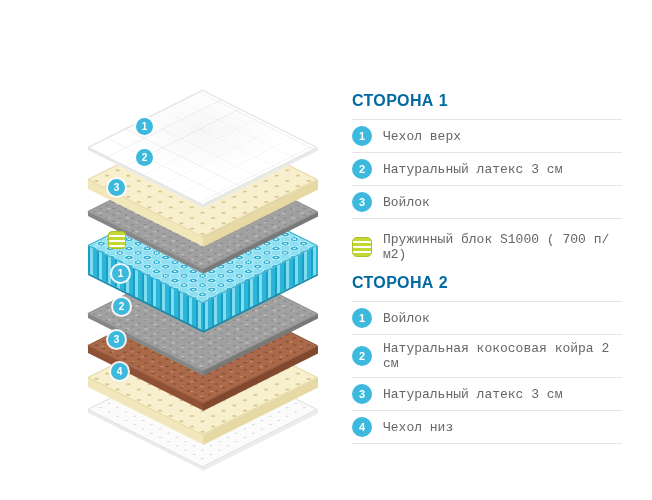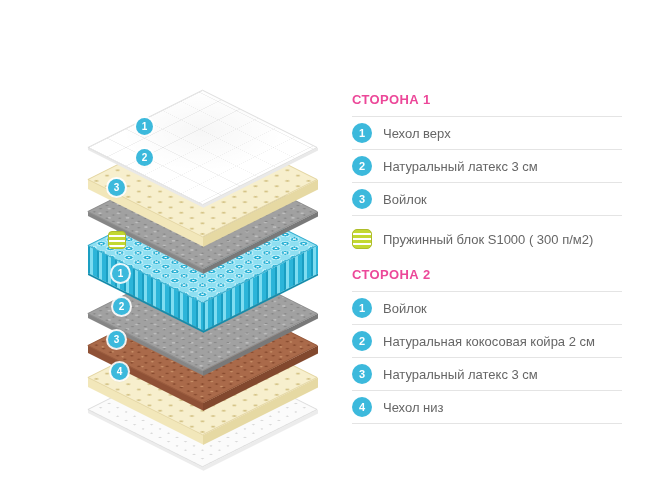--- a/index.html
+++ b/index.html
@@ -102,36 +102,36 @@
     display:inline-block; width:20px; height:20px; border-radius:5px;
     background-color:#c3d832;
     background-image: repeating-linear-gradient(180deg, transparent 0 3px, #ffffff 3px 5px);
     border:1px solid #aebd2a; flex:0 0 20px;
   }
   .spring-icon.sm{ position:absolute; width:18px; height:18px; border-radius:4px; }
 
   
   .legend{ position:absolute; left:352px; top:92px; width:270px; }
   .legend h3{
-    font-size:13px; font-weight:bold; color:#ec4899; letter-spacing:.4px;
+    font-size:16px; font-weight:bold; color:#0369a1; letter-spacing:.4px;
     margin:0 0 9px 0;
   }
   .rows{ border-top:1px solid #e4e4e4; }
   .row{
     display:flex; align-items:center; gap:11px;
     padding:6px 0; border-bottom:1px solid #e4e4e4;
   }
   .lnum{
     width:20px; height:20px; border-radius:50%; flex:0 0 20px;
     background:#3cb9dc; color:#fff; font-size:11px; font-weight:bold;
     display:flex; align-items:center; justify-content:center;
   }
-  .lbl{ font-size:13px; color:#666; }
+  .lbl{ font-size:13px; color:#666;font-family:Liberation Mono, monospace; }
   .spring-row{ display:flex; align-items:center; gap:11px; padding:13px 0 12px 0; }
-  .legend h3.second{ margin-top:6px; }
+  .legend h3.second{ }
 </style>
 </head>
 <body>
 
 <div class="screen">
 
   <div class="diagram">
 
     <div class="layer l-cover-top" style="top:90px; z-index:8;">
       <div class="fl"></div>
@@ -206,21 +206,21 @@
         <span class="lbl">Натуральный латекс 3 см</span>
       </div>
       <div class="row">
         <span class="lnum">3</span>
         <span class="lbl">Войлок</span>
       </div>
     </div>
 
     <div class="spring-row">
       <span class="spring-icon"></span>
-      <span class="lbl">Пружинный блок S1000 ( 300 п/м2)</span>
+      <span class="lbl">Пружинный блок S1000 ( 700 п/м2)</span>
     </div>
 
     <h3 class="second">СТОРОНА 2</h3>
 
     <div class="rows">
       <div class="row">
         <span class="lnum">1</span>
         <span class="lbl">Войлок</span>
       </div>
       <div class="row">

